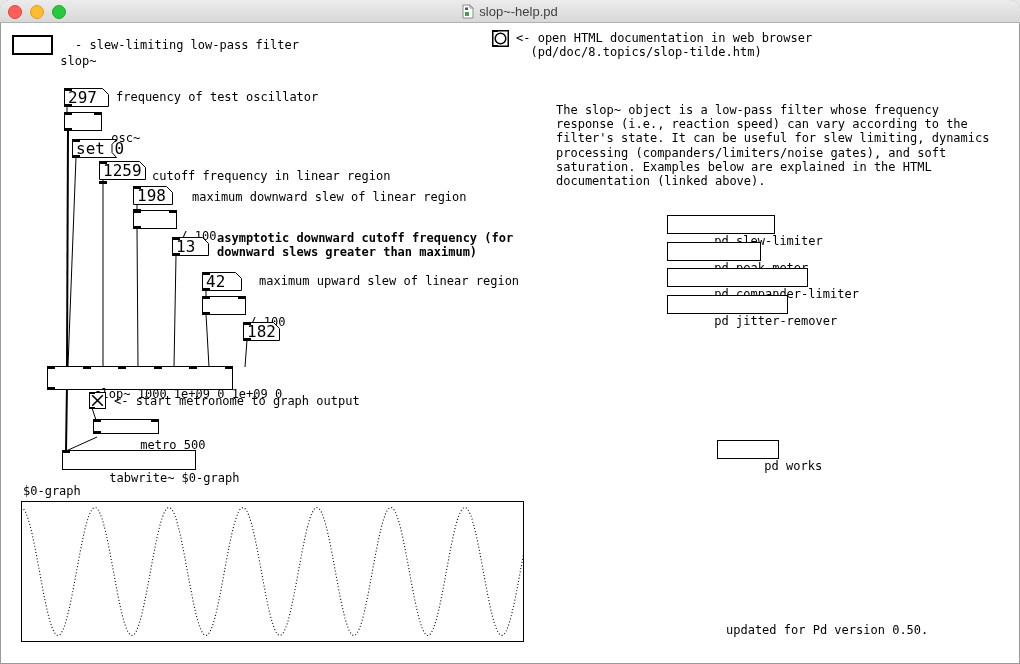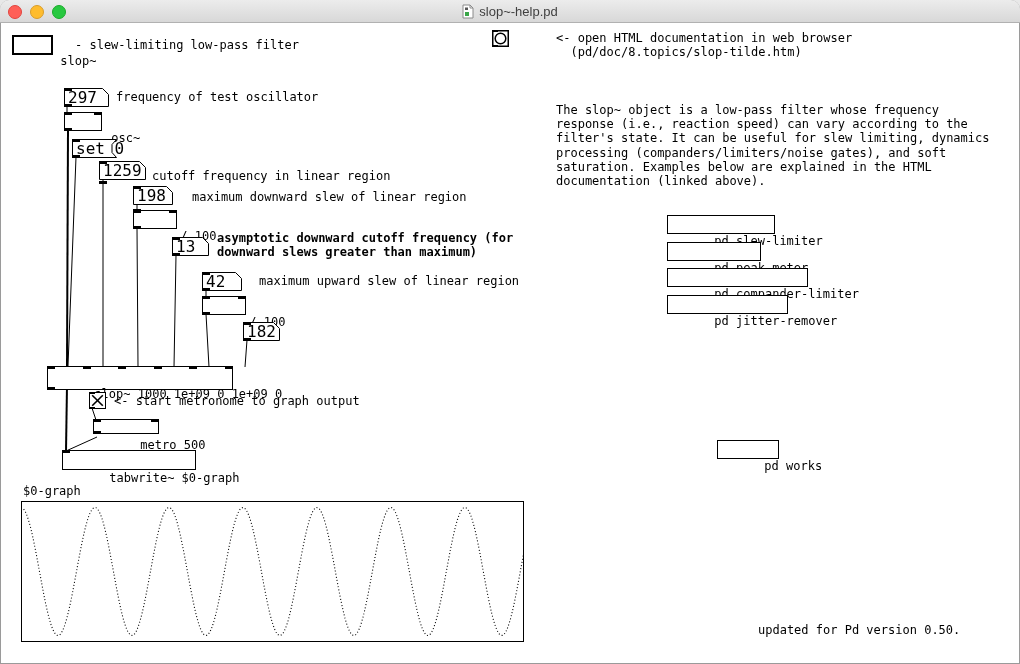--- a/index.html
+++ b/index.html
@@ -95,21 +95,21 @@
     <div class="comment" style="left:75px;top:38px;">- slew-limiting low-pass filter</div>
 
     <div class="guibox" style="left:492px;top:30px;width:17px;height:17px;">
       <svg width="17" height="17" viewBox="0 0 17 17">
         <rect x="0.75" y="0.75" width="15.5" height="15.5" fill="#fff" stroke="#000" stroke-width="1.5"></rect>
         <circle cx="8.5" cy="8.5" r="5.3" fill="none" stroke="#000" stroke-width="1.5"></circle>
       </svg>
       <i class="nub small" style="left:0;top:0;position:absolute;"></i>
       <i class="nub small" style="left:0;bottom:0;position:absolute;"></i>
     </div>
-    <div class="comment" style="left:516px;top:31px;margin-left:40px;">&lt;- open HTML documentation in web browser
+    <div class="comment" style="left:516px;top:31px;">&lt;- open HTML documentation in web browser
   (pd/doc/8.topics/slop-tilde.htm)</div>
 
     <div class="shapebox" style="left:64px;top:88px;width:45px;height:19px;">
       <svg width="45" height="19">
           <polygon points="0.5,0.5 38.5,0.5 44.5,6.5 44.5,18.5 0.5,18.5" fill="#fff" stroke="#000"></polygon>
         </svg>
       <span class="boxtext">297</span>
       <i class="nub tl"></i>
         <i class="nub bl"></i>
     </div>
@@ -237,21 +237,21 @@
     <div class="obj" style="left:667px;top:268px;width:141px;height:19px;">
       <span>pd compander-limiter</span>
     </div>
     <div class="obj" style="left:667px;top:295px;width:121px;height:19px;">
       <span>pd jitter-remover</span>
     </div>
     <div class="obj" style="left:717px;top:440px;width:62px;height:19px;">
       <span>pd works</span>
     </div>
 
-    <div class="comment" style="left:726px;top:623px;margin-left:32px;">updated for Pd version 0.50.</div>
+    <div class="comment" style="left:726px;top:623px;">updated for Pd version 0.50.</div>
 
     <div class="comment" style="left:23px;top:484px;">$0-graph</div>
     <div class="graphbox" style="left:21px;top:501px;">
       <svg width="503" height="141" viewBox="0 0 503 141">
         <rect x="0.5" y="0.5" width="502" height="140" fill="#fff" stroke="#000"></rect>
         <path id="wavepath" d="M0.0,6.5 L1.5,7.0 L3.0,8.6 L4.5,11.1 L6.0,14.6 L7.5,19.1 L9.0,24.3 L10.5,30.3 L12.0,37.0 L13.5,44.2 L15.0,51.8 L16.5,59.7 L18.0,67.8 L19.5,76.0 L21.0,84.0 L22.5,91.9 L24.0,99.4 L25.5,106.4 L27.0,112.8 L28.5,118.6 L30.0,123.6 L31.5,127.7 L33.0,130.9 L34.5,133.1 L36.0,134.3 L37.5,134.4 L39.0,133.6 L40.5,131.7 L42.0,128.8 L43.5,124.9 L45.0,120.2 L46.5,114.7 L48.0,108.5 L49.5,101.6 L51.0,94.3 L52.5,86.5 L54.0,78.5 L55.5,70.4 L57.0,62.2 L58.5,54.3 L60.0,46.5 L61.5,39.2 L63.0,32.3 L64.5,26.1 L66.0,20.6 L67.5,15.9 L69.0,12.1 L70.5,9.3 L72.0,7.4 L73.5,6.6 L75.0,6.7 L76.5,8.0 L78.0,10.2 L79.5,13.4 L81.0,17.6 L82.5,22.6 L84.0,28.4 L85.5,34.8 L87.0,41.9 L88.5,49.4 L90.0,57.2 L91.5,65.3 L93.0,73.4 L94.5,81.5 L96.0,89.4 L97.5,97.1 L99.0,104.2 L100.5,110.9 L102.0,116.9 L103.5,122.1 L105.0,126.5 L106.5,130.0 L108.0,132.5 L109.5,134.0 L111.0,134.5 L112.5,134.0 L114.0,132.4 L115.5,129.8 L117.0,126.2 L118.5,121.8 L120.0,116.5 L121.5,110.5 L123.0,103.8 L124.5,96.6 L126.0,89.0 L127.5,81.0 L129.0,72.9 L130.5,64.8 L132.0,56.7 L133.5,48.9 L135.0,41.4 L136.5,34.4 L138.0,28.0 L139.5,22.3 L141.0,17.3 L142.5,13.2 L144.0,10.1 L145.5,7.9 L147.0,6.7 L148.5,6.6 L150.0,7.5 L151.5,9.4 L153.0,12.3 L154.5,16.2 L156.0,20.9 L157.5,26.5 L159.0,32.7 L160.5,39.6 L162.0,47.0 L163.5,54.7 L165.0,62.7 L166.5,70.9 L168.0,79.0 L169.5,87.0 L171.0,94.7 L172.5,102.0 L174.0,108.9 L175.5,115.1 L177.0,120.5 L178.5,125.2 L180.0,129.0 L181.5,131.8 L183.0,133.6 L184.5,134.5 L186.0,134.2 L187.5,133.0 L189.0,130.7 L190.5,127.5 L192.0,123.3 L193.5,118.3 L195.0,112.5 L196.5,106.0 L198.0,98.9 L199.5,91.4 L201.0,83.6 L202.5,75.5 L204.0,67.3 L205.5,59.2 L207.0,51.3 L208.5,43.7 L210.0,36.6 L211.5,29.9 L213.0,24.0 L214.5,18.8 L216.0,14.4 L217.5,10.9 L219.0,8.4 L220.5,7.0 L222.0,6.5 L223.5,7.1 L225.0,8.7 L226.5,11.3 L228.0,14.9 L229.5,19.3 L231.0,24.6 L232.5,30.7 L234.0,37.4 L235.5,44.6 L237.0,52.2 L238.5,60.2 L240.0,68.3 L241.5,76.4 L243.0,84.5 L244.5,92.3 L246.0,99.8 L247.5,106.8 L249.0,113.2 L250.5,118.9 L252.0,123.8 L253.5,127.9 L255.0,131.0 L256.5,133.2 L258.0,134.3 L259.5,134.4 L261.0,133.5 L262.5,131.5 L264.0,128.6 L265.5,124.7 L267.0,119.9 L268.5,114.4 L270.0,108.1 L271.5,101.2 L273.0,93.8 L274.5,86.1 L276.0,78.0 L277.5,69.9 L279.0,61.8 L280.5,53.8 L282.0,46.1 L283.5,38.8 L285.0,32.0 L286.5,25.8 L288.0,20.3 L289.5,15.7 L291.0,11.9 L292.5,9.1 L294.0,7.3 L295.5,6.5 L297.0,6.8 L298.5,8.1 L300.0,10.4 L301.5,13.6 L303.0,17.8 L304.5,22.9 L306.0,28.7 L307.5,35.2 L309.0,42.3 L310.5,49.8 L312.0,57.7 L313.5,65.7 L315.0,73.9 L316.5,82.0 L318.0,89.9 L319.5,97.5 L321.0,104.6 L322.5,111.2 L324.0,117.2 L325.5,122.4 L327.0,126.7 L328.5,130.1 L330.0,132.6 L331.5,134.1 L333.0,134.5 L334.5,133.9 L336.0,132.2 L337.5,129.6 L339.0,126.0 L340.5,121.5 L342.0,116.2 L343.5,110.1 L345.0,103.4 L346.5,96.2 L348.0,88.5 L349.5,80.6 L351.0,72.5 L352.5,64.3 L354.0,56.3 L355.5,48.5 L357.0,41.0 L358.5,34.0 L360.0,27.6 L361.5,21.9 L363.0,17.0 L364.5,13.0 L366.0,9.9 L367.5,7.8 L369.0,6.7 L370.5,6.6 L372.0,7.6 L373.5,9.5 L375.0,12.5 L376.5,16.4 L378.0,21.2 L379.5,26.8 L381.0,33.1 L382.5,40.0 L384.0,47.4 L385.5,55.2 L387.0,63.2 L388.5,71.3 L390.0,79.5 L391.5,87.4 L393.0,95.1 L394.5,102.5 L396.0,109.2 L397.5,115.4 L399.0,120.8 L400.5,125.4 L402.0,129.2 L403.5,131.9 L405.0,133.7 L406.5,134.5 L408.0,134.2 L409.5,132.9 L411.0,130.5 L412.5,127.2 L414.0,123.0 L415.5,117.9 L417.0,112.1 L418.5,105.6 L420.0,98.5 L421.5,91.0 L423.0,83.1 L424.5,75.0 L426.0,66.9 L427.5,58.8 L429.0,50.9 L430.5,43.3 L432.0,36.2 L433.5,29.6 L435.0,23.6 L436.5,18.5 L438.0,14.2 L439.5,10.8 L441.0,8.3 L442.5,6.9 L444.0,6.5 L445.5,7.1 L447.0,8.8 L448.5,11.5 L450.0,15.1 L451.5,19.6 L453.0,25.0 L454.5,31.1 L456.0,37.8 L457.5,45.0 L459.0,52.7 L460.5,60.7 L462.0,68.8 L463.5,76.9 L465.0,85.0 L466.5,92.8 L468.0,100.2 L469.5,107.2 L471.0,113.5 L472.5,119.2 L474.0,124.1 L475.5,128.1 L477.0,131.2 L478.5,133.3 L480.0,134.3 L481.5,134.4 L483.0,133.4 L484.5,131.4 L486.0,128.4 L487.5,124.4 L489.0,119.6 L490.5,114.0 L492.0,107.7 L493.5,100.8 L495.0,93.4 L496.5,85.6 L498.0,77.6 L499.5,69.4 L501.0,61.3 L502.5,53.3" fill="none" stroke="#000" stroke-width="1.1" stroke-dasharray="1 2.2"></path>
       </svg>
     </div>
 
   </div>

